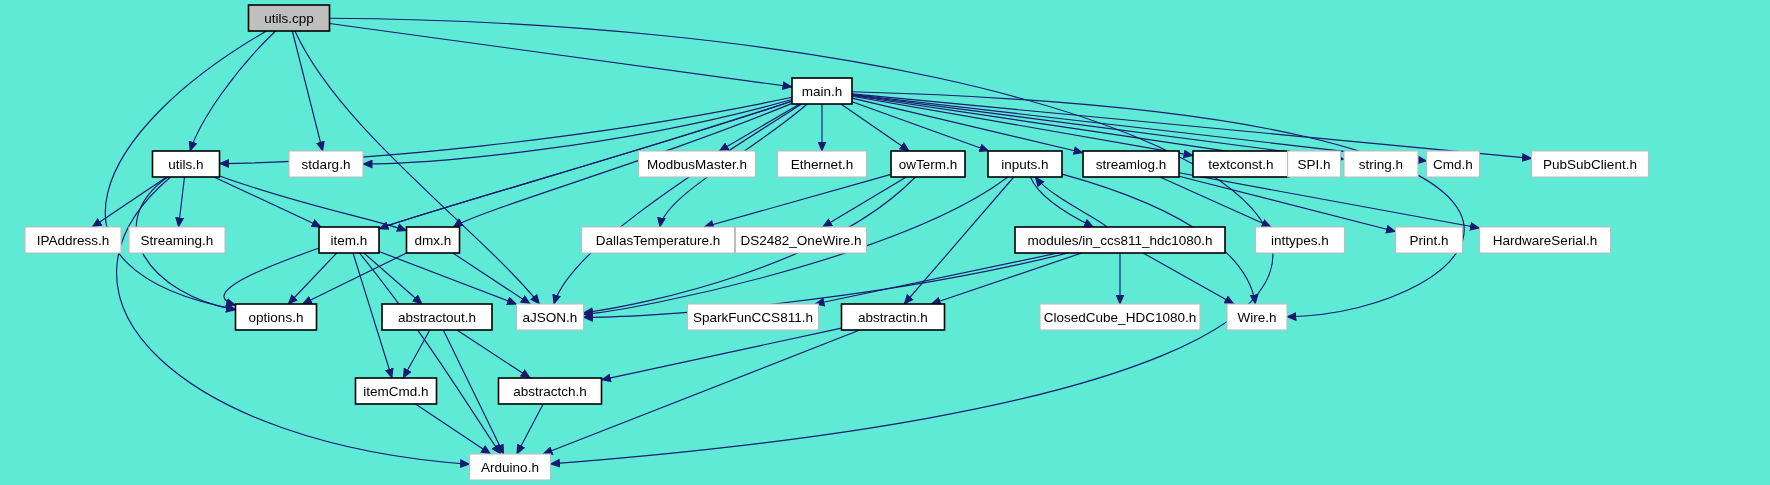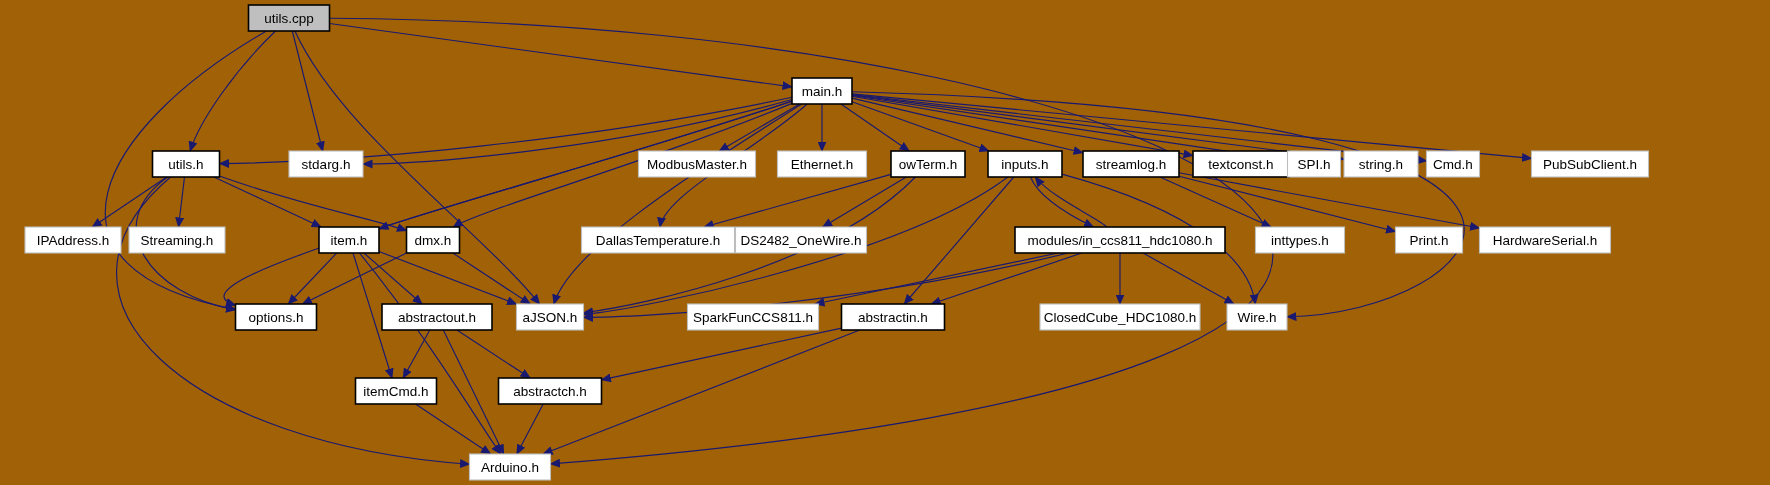--- a/index.html
+++ b/index.html
@@ -5,21 +5,21 @@
   html, body {
     margin: 0;
     padding: 0;
     background: #ffffff;
     font-family: "Liberation Sans", "DejaVu Sans", sans-serif;
   }
   #stage {
     position: relative;
     width: 1770px;
     height: 485px;
-    background: #a16207;
+    background: #5eead4;
     overflow: hidden;
     text-decoration: underline;
   }
   svg text {
     font-family: "Liberation Sans", "DejaVu Sans", sans-serif;
     font-size: 13.5px;
     fill: #000000;
   }
   .node-rect { fill: #ffffff; }
   .node-rect.root { fill: #bfbfbf; stroke: #000000; stroke-width: 1.6; }

